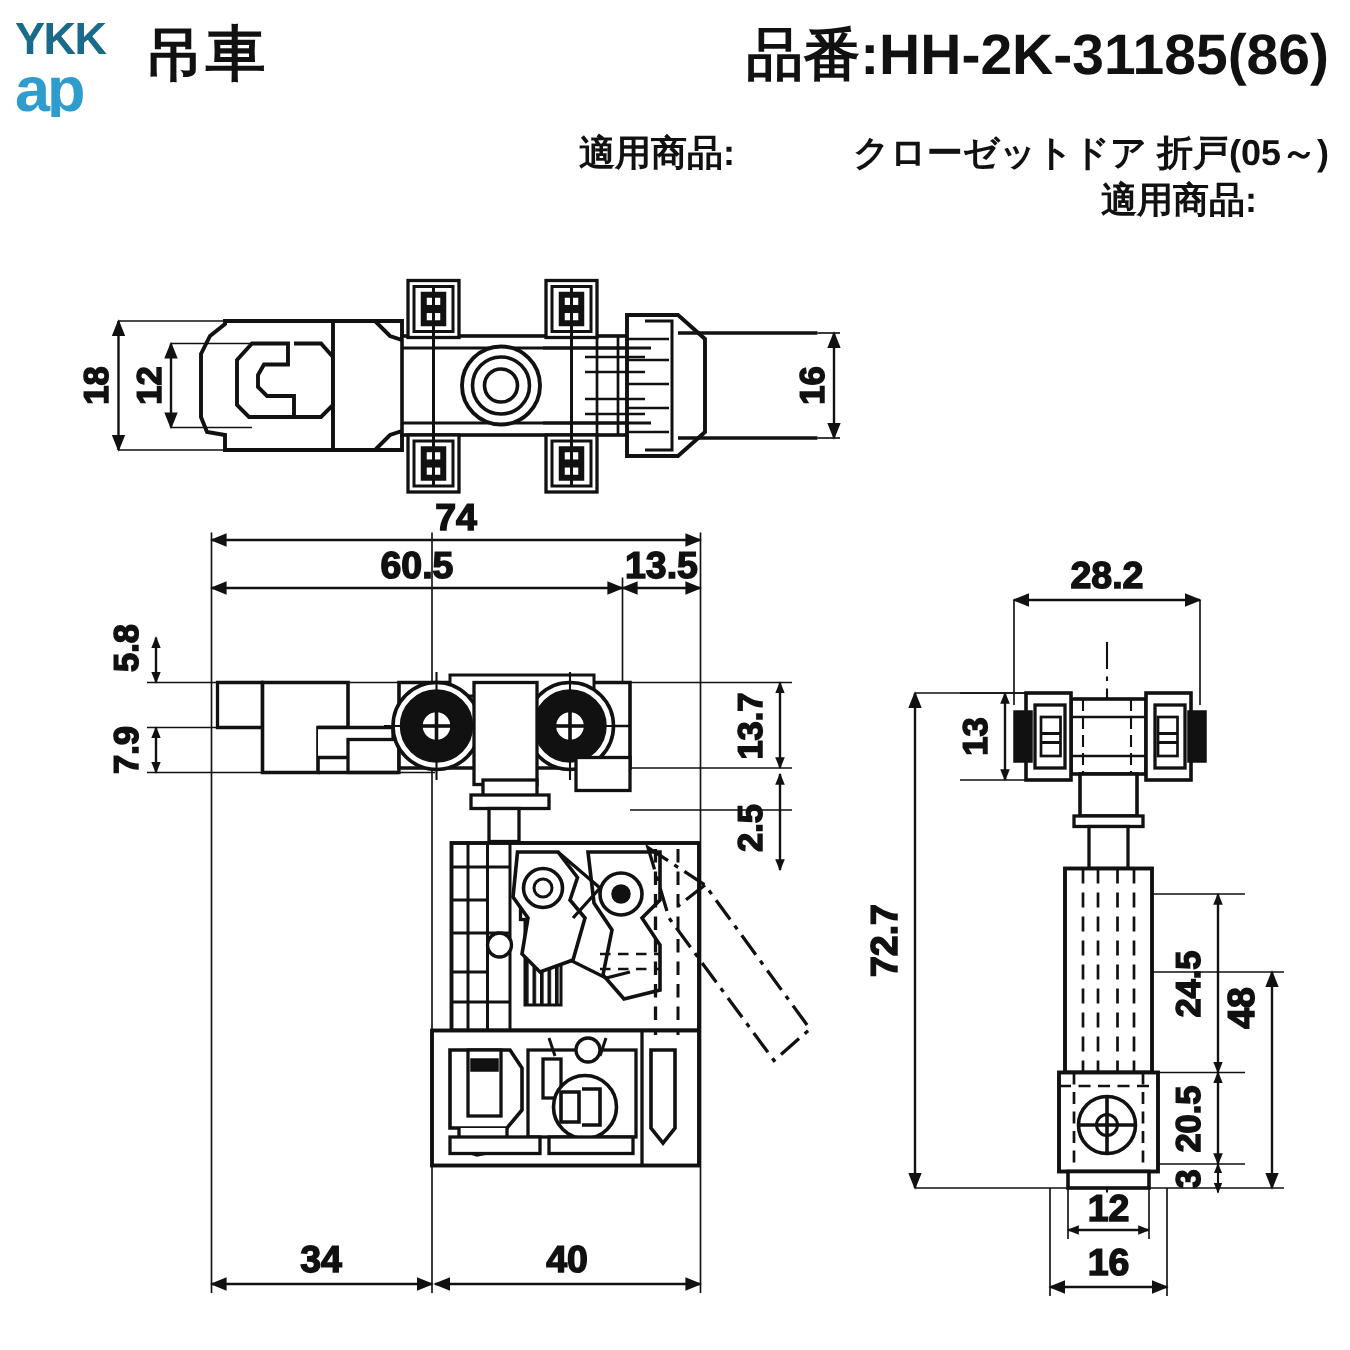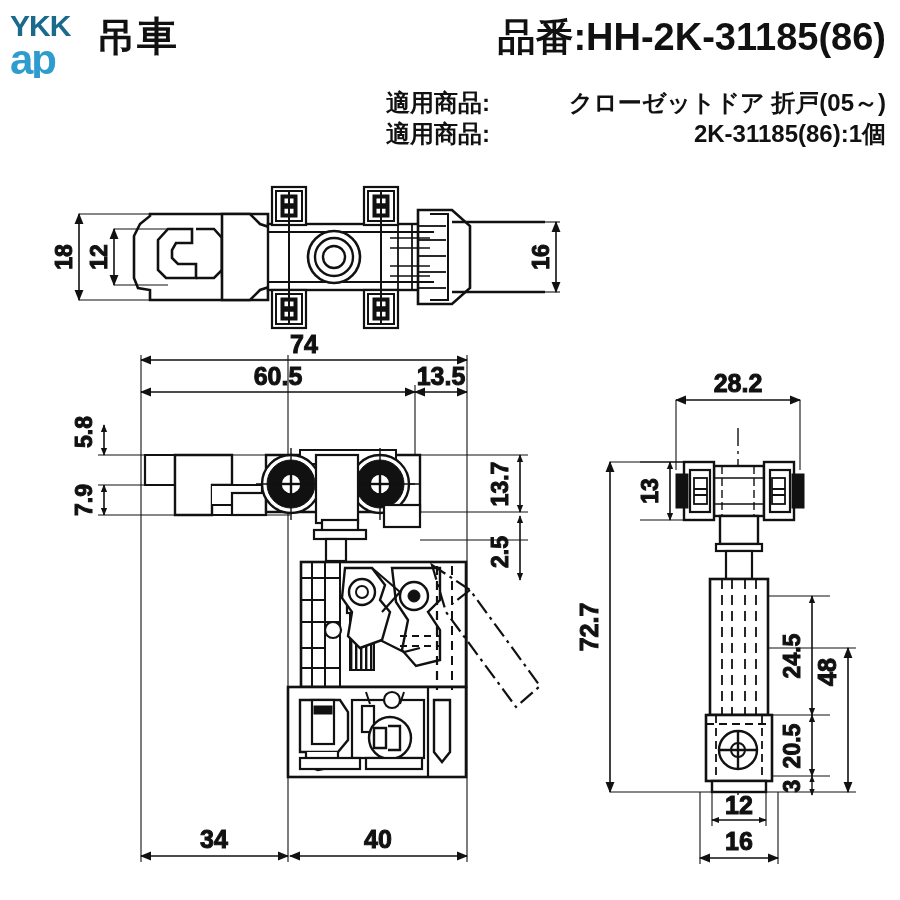--- a/index.html
+++ b/index.html
@@ -51,21 +51,20 @@
     <div class="brand-title">吊車</div>
     <div class="partno">品番:HH-2K-31185(86)</div>
 
     <div class="specs">
       <div class="specrow">
         <span class="speclabel">適用商品:</span>
         <span class="specval">クローゼットドア 折戸(05～)</span>
       </div>
       <div class="specrow">
         <span class="speclabel">適用商品:</span>
-        <span class="specval">2K-31185(86):1個</span>
       </div>
     </div>
   </div>
 
   <svg id="draw" viewBox="0 0 900 900">
     <defs>
       <marker id="ar" viewBox="0 0 10 10" refX="9" refY="5" markerWidth="7" markerHeight="7" orient="auto-start-reverse">
         <path d="M0,1 L10,5 L0,9 z" fill="#111"></path>
       </marker>
       <marker id="arS" viewBox="0 0 10 10" refX="9" refY="5" markerWidth="5" markerHeight="5" orient="auto-start-reverse">

